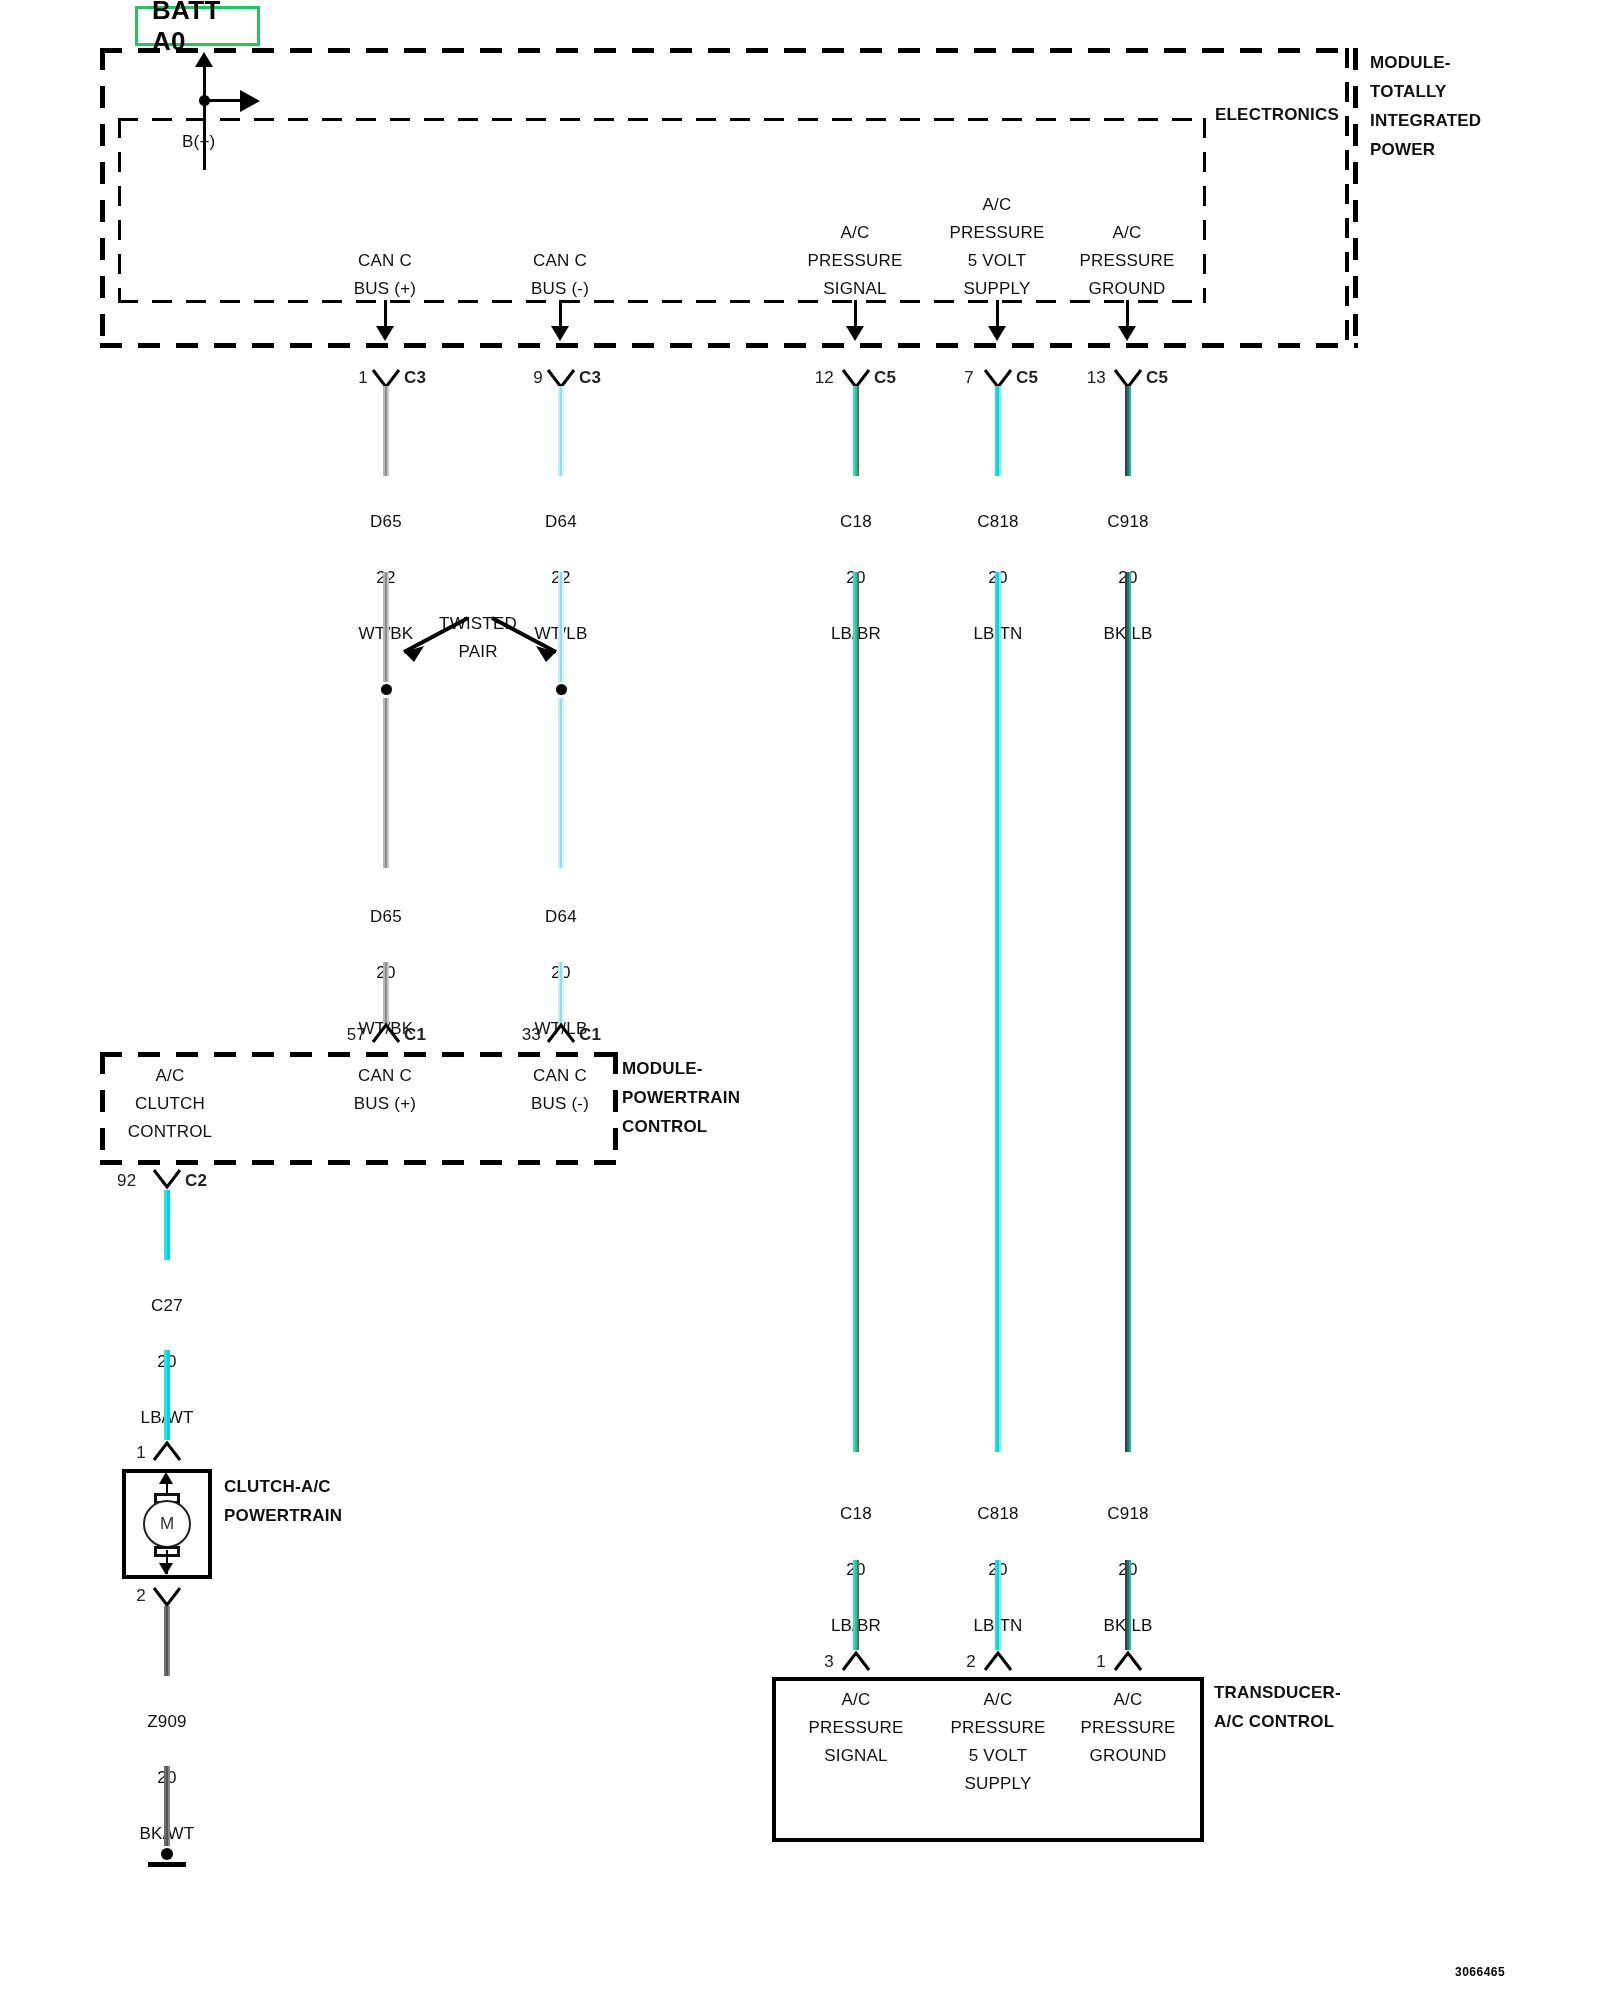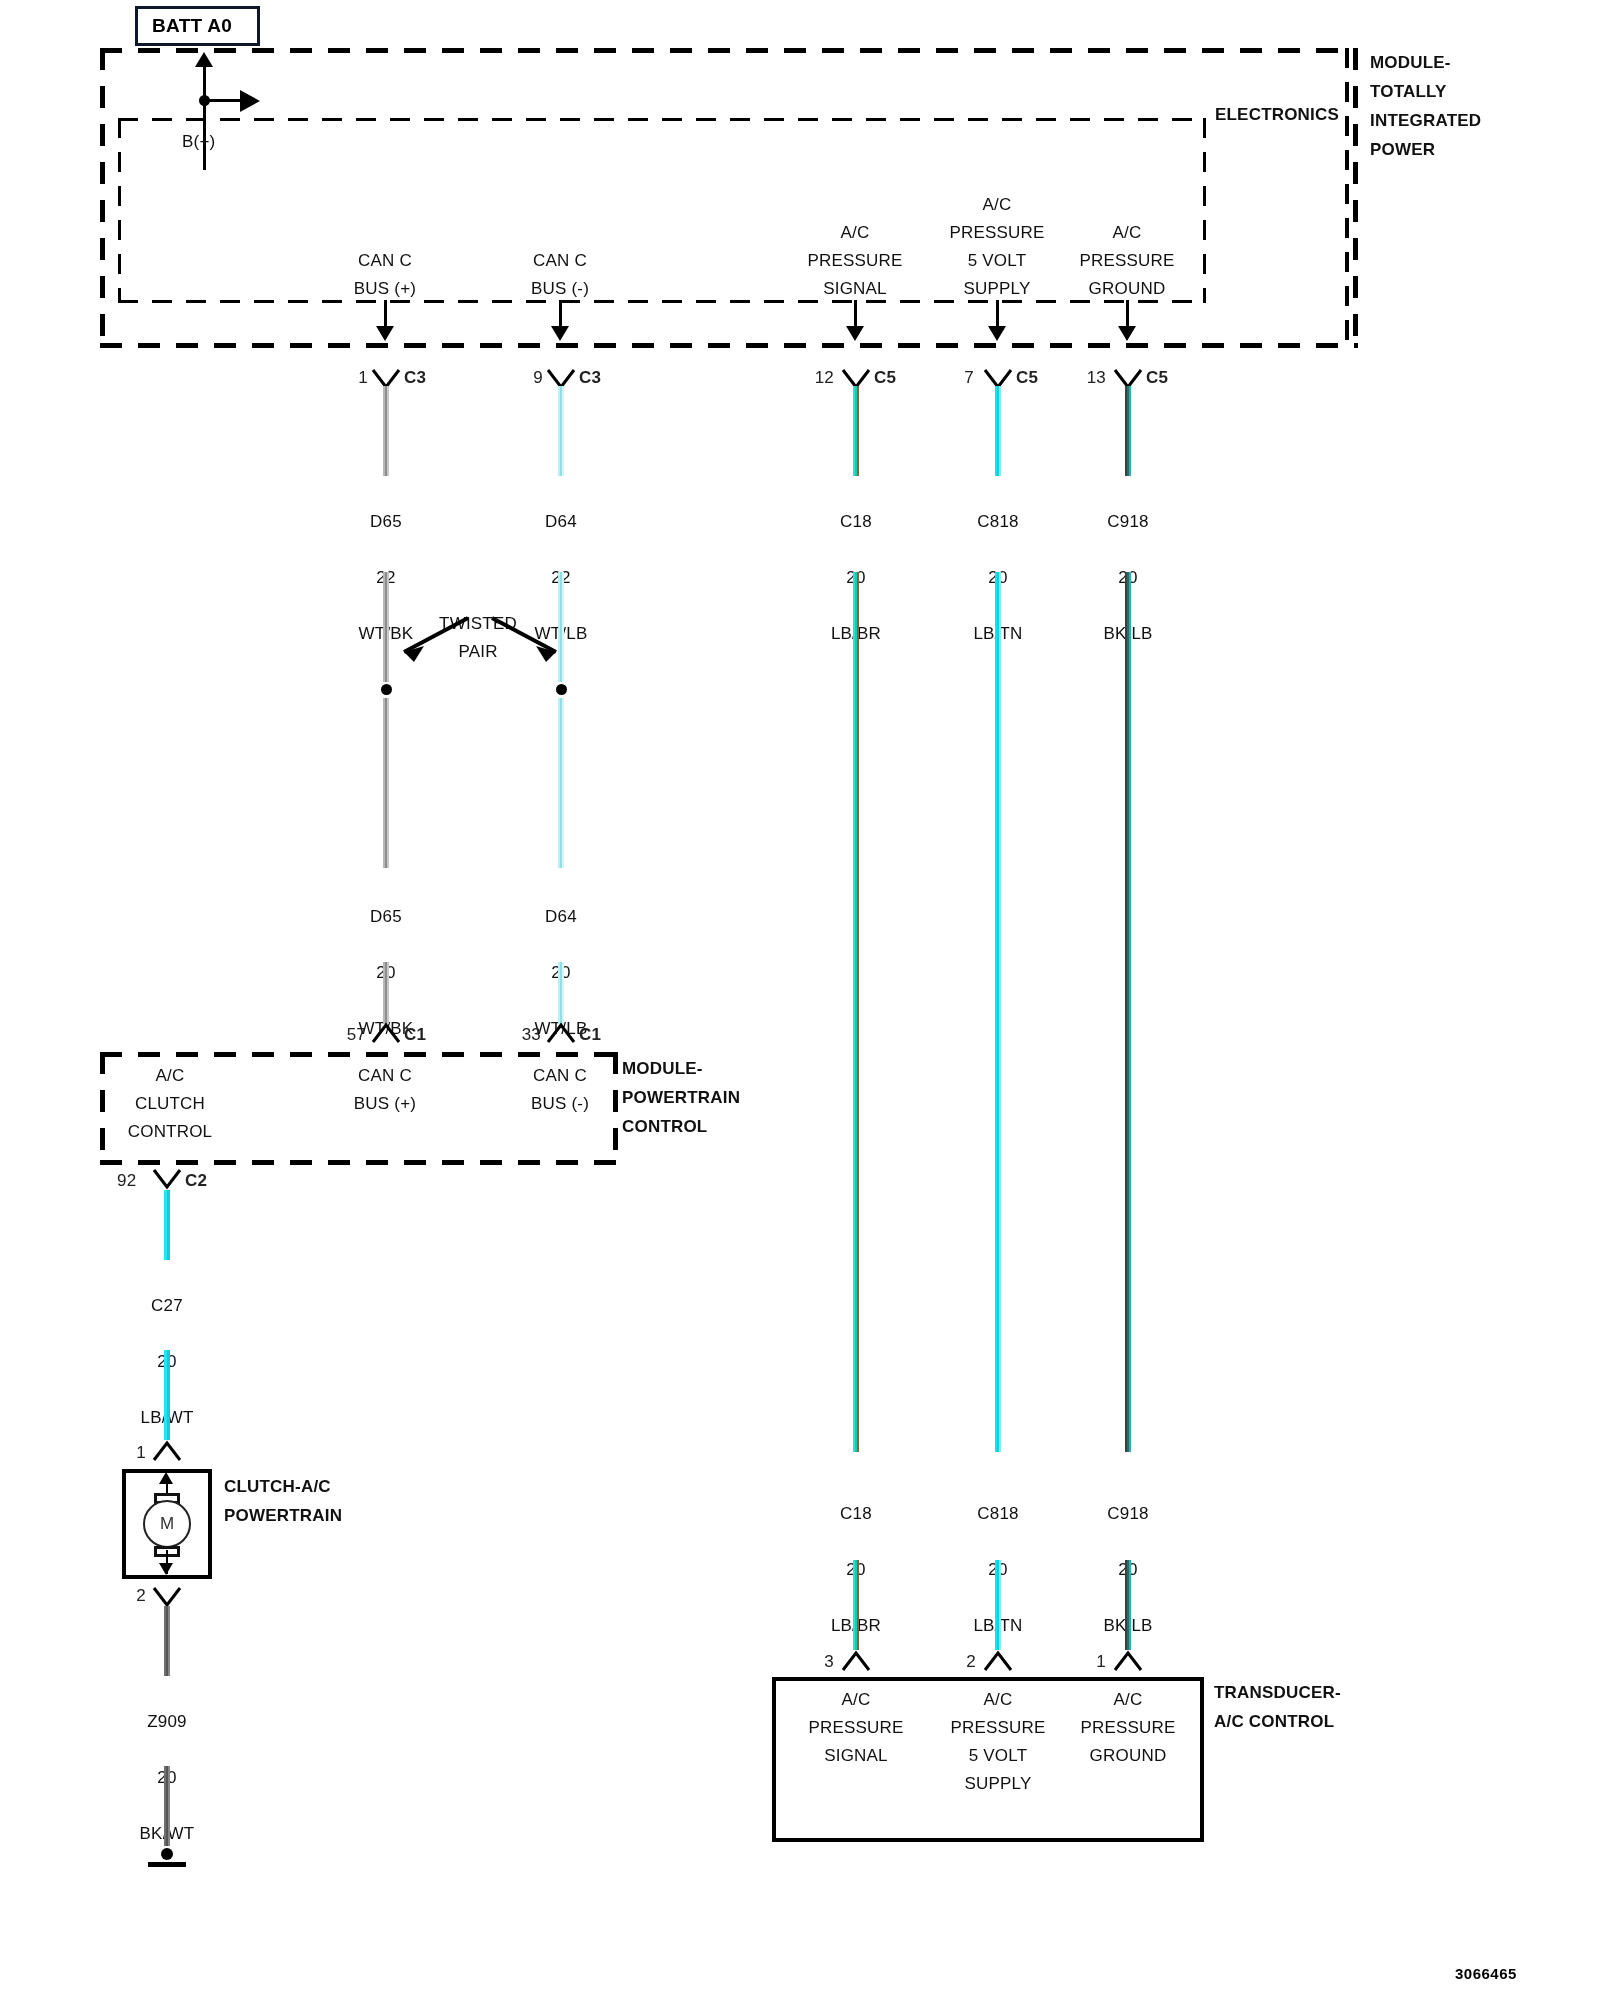--- a/index.html
+++ b/index.html
@@ -24,27 +24,27 @@
     letter-spacing:0.2px;
   }
   .lbl.c{ text-align:center; transform:translateX(-50%); }
   .lbl.l{ text-align:left; }
   .lbl.bold{ font-weight:bold; }
   .lbl.pin{ font-size:17px; color:#222; }
 
   
   .battbox{
     position:absolute;
-    border:3px solid #0f172a;
+    border:3px solid #22c55e;
     background:#fff;
     box-sizing:border-box;
     display:flex;
     align-items:center;
     padding-left:14px;
-    font-size:19px;
+    font-size:26px;
     font-weight:bold;
     letter-spacing:0.3px;
   }
 
   .dashed-h-thick{
     position:absolute;height:5px;
     background:repeating-linear-gradient(to right,#000 0 22px,transparent 22px 38px);
   }
   .dashed-v-thick{
     position:absolute;width:5px;
@@ -130,21 +130,21 @@
     position:absolute;width:26px;height:11px;
     background:#fff;border:3px solid #111;box-sizing:border-box;
   }
 
   
   .gnd-bar{ position:absolute;height:5px;background:#000; }
   .gnd-dot{ position:absolute;width:12px;height:12px;border-radius:50%;background:#000; }
 
   .diagram-id{
     position:absolute;
-    font-size:15px;font-weight:bold;letter-spacing:0.5px;color:#000;
+    font-size:12px;font-weight:bold;letter-spacing:0.5px;color:#000;
   }
 </style>
 </head>
 <body>
 
 <div id="canvas">
 
   <div class="battbox" style="left:135px;top:6px;width:125px;height:40px;">
     <span>BATT A0</span>
   </div>

